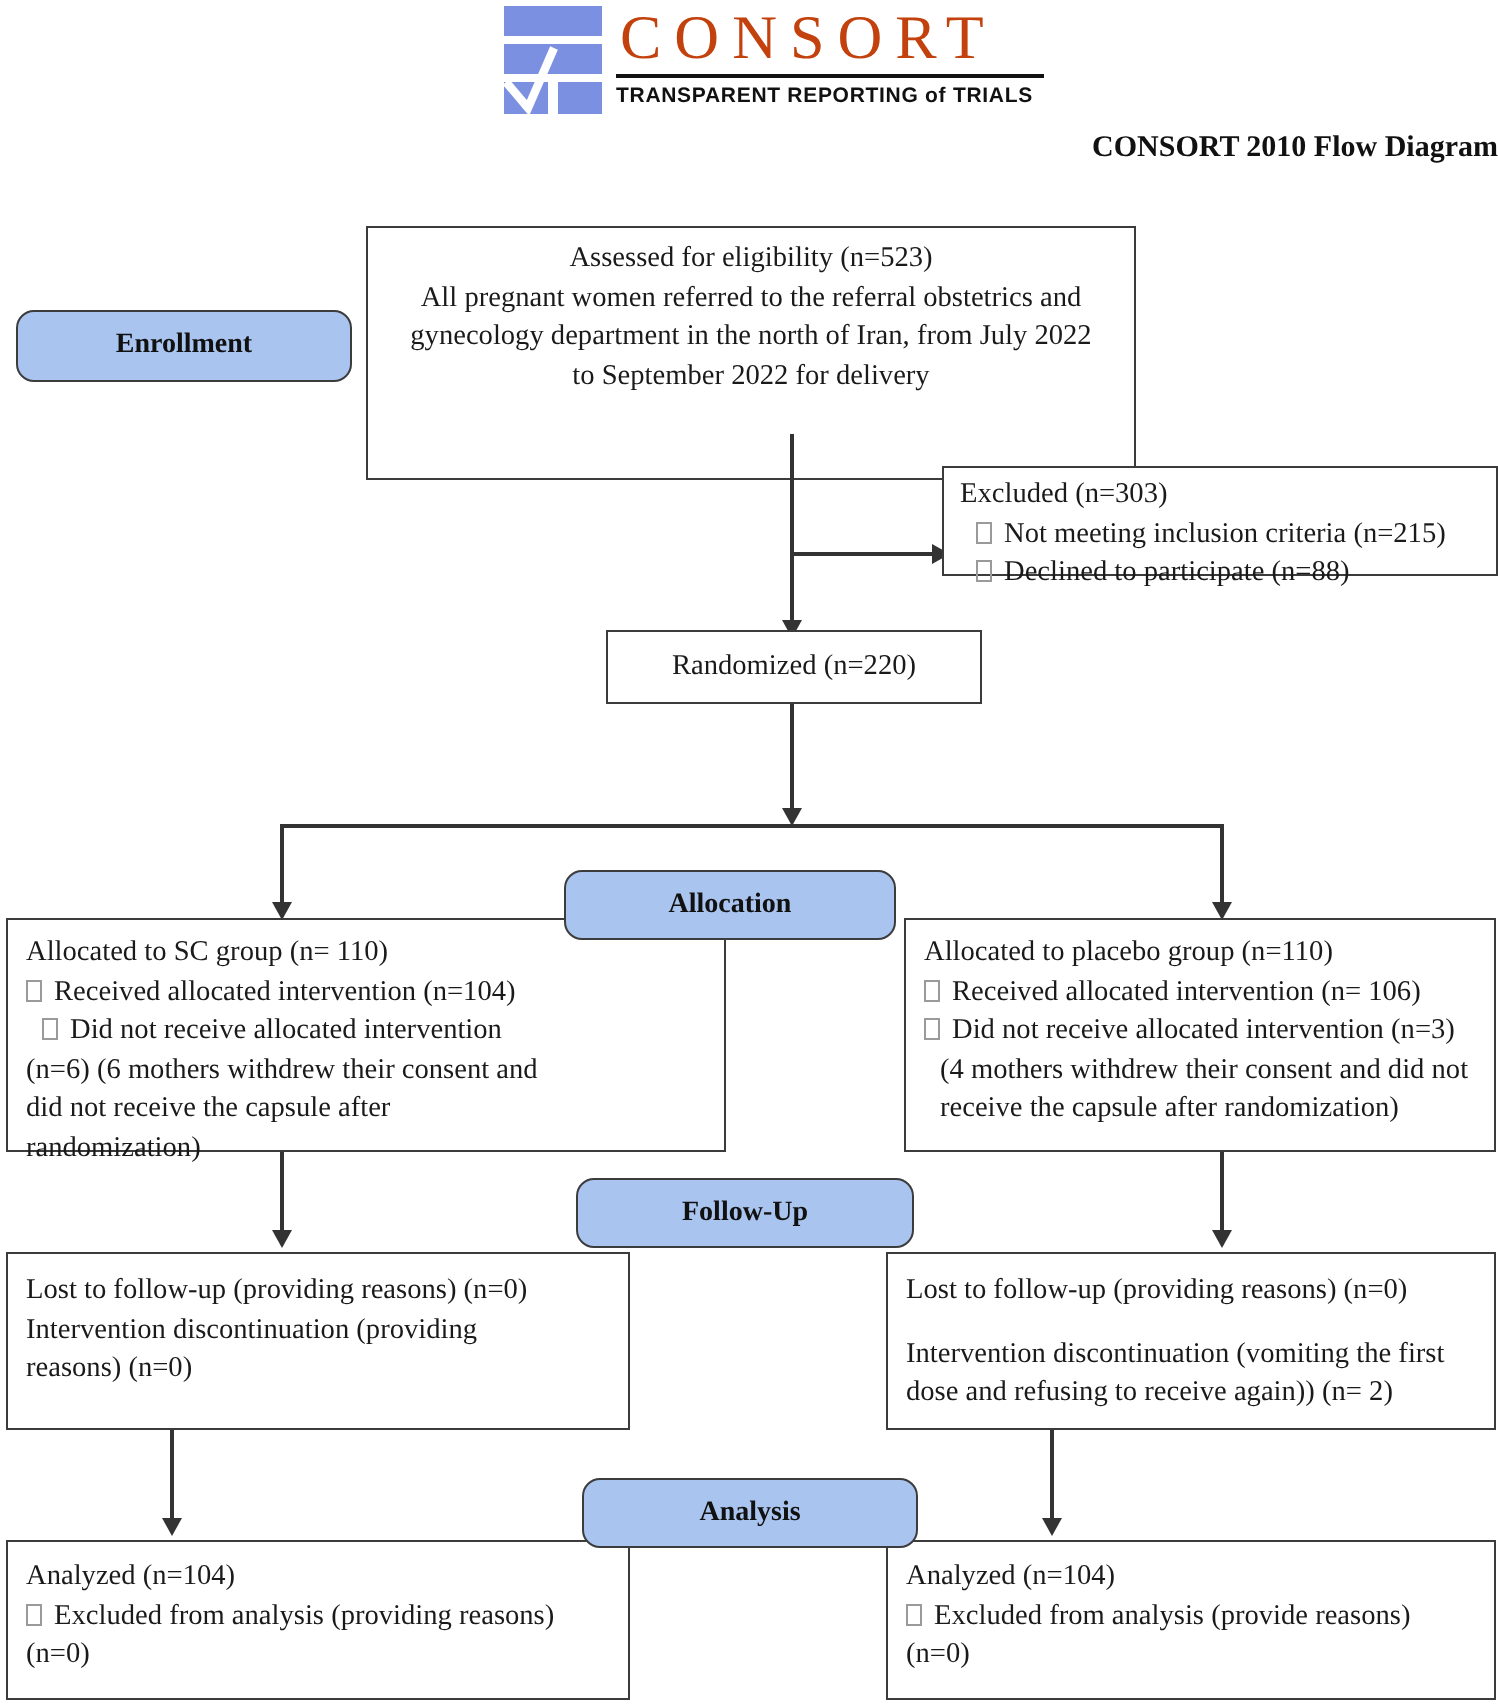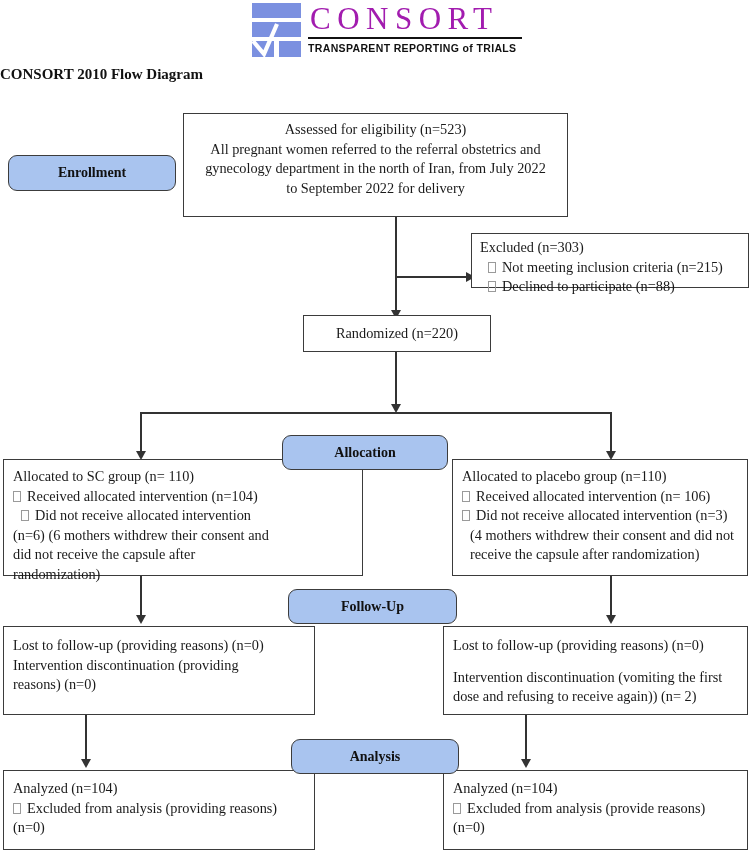--- a/index.html
+++ b/index.html
@@ -53,21 +53,21 @@
     position: absolute;
     left: 64px;
     top: 0px;
     width: 216px;
     height: 56px;
   }
   #logo-word {
     font-family: "Liberation Serif", "DejaVu Serif", serif;
     font-size: 31px;
     letter-spacing: 6.5px;
-    color: #a21caf;
+    color: #c2410c;
     line-height: 34px;
     padding-left: 2px;
   }
   #logo-rule {
     height: 2px;
     background: #111111;
     width: 214px;
     margin-top: 1px;
   }
   #logo-tag {
@@ -80,21 +80,21 @@
     white-space: nowrap;
   }
   #logo-tag .lc { text-transform: none; font-weight: bold; }
 
   
   #diagram-title {
     position: absolute;
     left: 0;
     top: 66px;
     width: 749px;
-    text-align: left;
+    text-align: right;
     font-size: 15px;
     font-weight: bold;
     color: #111111;
   }
 
   
   .box {
     position: absolute;
     box-sizing: border-box;
     border: 1px solid #3b3b3b;
@@ -173,21 +173,21 @@
       <div id="logo-tag"><span>TRANSPARENT REPORTING</span> <span class="lc">of</span> <span>TRIALS</span></div>
     </div>
   </div>
 
   <div id="diagram-title">CONSORT 2010 Flow Diagram</div>
 
   <div class="stage" style="left:8px; top:155px; width:168px; height:36px;">
     <span>Enrollment</span>
   </div>
 
-  <div class="box centered" style="left:183px; top:113px; width:385px; height:104px;">
+  <div class="box centered" style="left:183px; top:113px; width:385px; height:127px;">
     <div class="inner">
       <div>Assessed for eligibility (n=523)</div>
       <div>All pregnant women referred to the referral obstetrics and</div>
       <div>gynecology department in the north of Iran, from July 2022</div>
       <div>to September 2022 for delivery</div>
     </div>
   </div>
 
   <div class="ln vline" style="left:395px; top:217px; height:93px;"></div>
   <div class="arrowdown" style="left:390.5px; top:310px;"></div>

